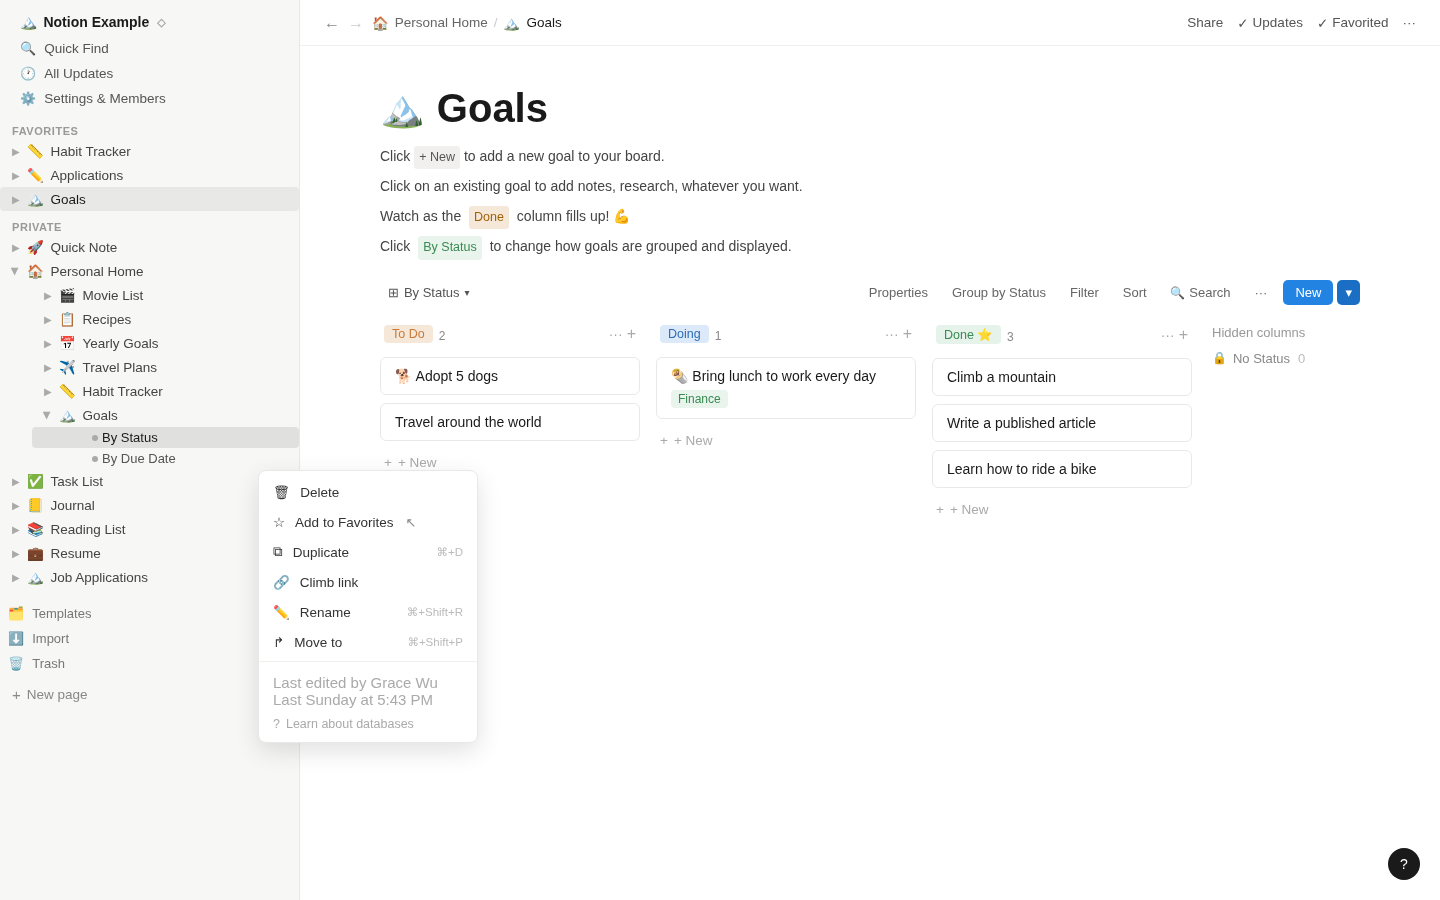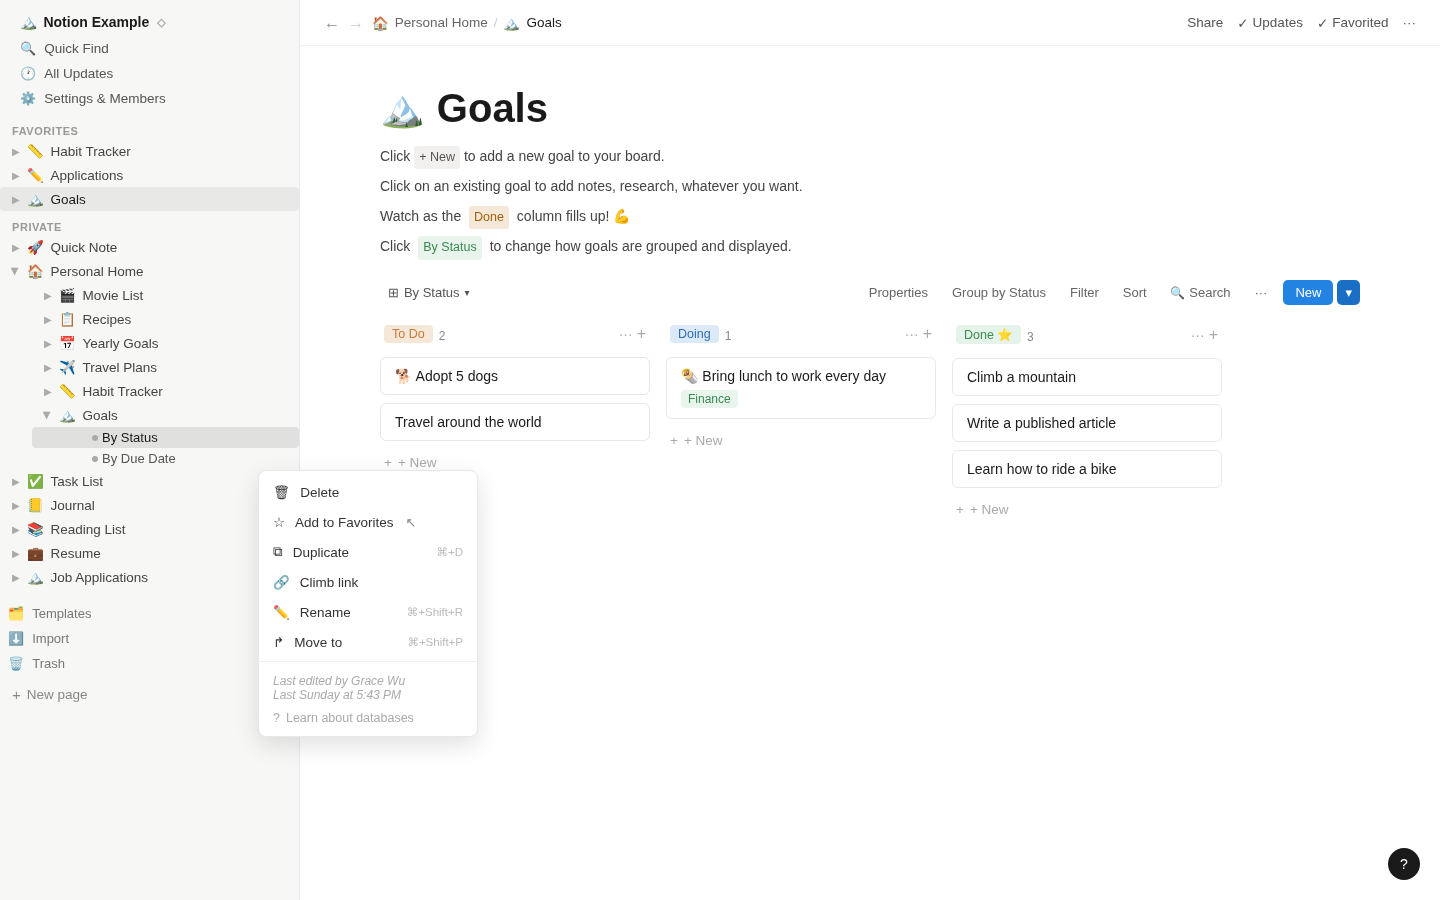--- a/index.html
+++ b/index.html
@@ -62,21 +62,21 @@
     
     .hidden-col { min-width: 180px; }
     .hidden-label { font-size: 13px; color: #999; font-weight: 500; padding: 6px 4px; display: flex; align-items: center; gap: 8px; }
     .no-status-item { display: flex; align-items: center; gap: 6px; font-size: 13px; color: #888; padding: 5px 4px; }
 
     
     .context-menu { position: absolute; left: 258px; top: 470px; width: 220px; background: #fff; border: 1px solid #e8e8e6; border-radius: 8px; box-shadow: 0 8px 24px rgba(0,0,0,0.12); z-index: 100; padding: 6px 0; }
     .ctx-item { display: flex; align-items: center; gap: 10px; padding: 7px 14px; cursor: pointer; font-size: 13.5px; color: #333; }
     .ctx-item .shortcut { margin-left: auto; font-size: 11.5px; color: #bbb; }
     .ctx-divider { height: 1px; background: #f0f0ee; margin: 4px 0; }
-    .ctx-footer { padding: 8px 14px 4px; font-size: 12px; color: #aaa; font-style: italic; }
+    .ctx-footer { padding: 8px 14px 4px; font-size: 15px; color: #aaa; }
     .ctx-learn { display: flex; align-items: center; gap: 6px; padding: 5px 14px; font-size: 12.5px; color: #aaa; cursor: pointer; }
 
     
     ::-webkit-scrollbar { width: 6px; height: 6px; }
     ::-webkit-scrollbar-thumb { background: #ddd; border-radius: 3px; }
     ::-webkit-scrollbar-track { background: transparent; }
   </style>
 </head>
 <body>
 
@@ -353,20 +353,30 @@
         </div>
         <div class="card">
           <span>Learn how to ride a bike</span>
         </div>
         <div class="add-new">
           <span>+</span>
           <span>+ New</span>
         </div>
       </div>
 
+      <div class="hidden-col">
+        <div class="hidden-label">
+          <span>Hidden columns</span>
+        </div>
+        <div class="no-status-item">
+          <span style="font-size:12px;">🔒</span>
+          <span>No Status</span>
+          <span style="color:#bbb;margin-left:2px;">0</span>
+        </div>
+      </div>
     </div>
   </div>
 </div>
 
 <div class="context-menu">
   <div class="ctx-item">
     <span>🗑</span>
     <span>Delete</span>
   </div>
   <div class="ctx-item">

